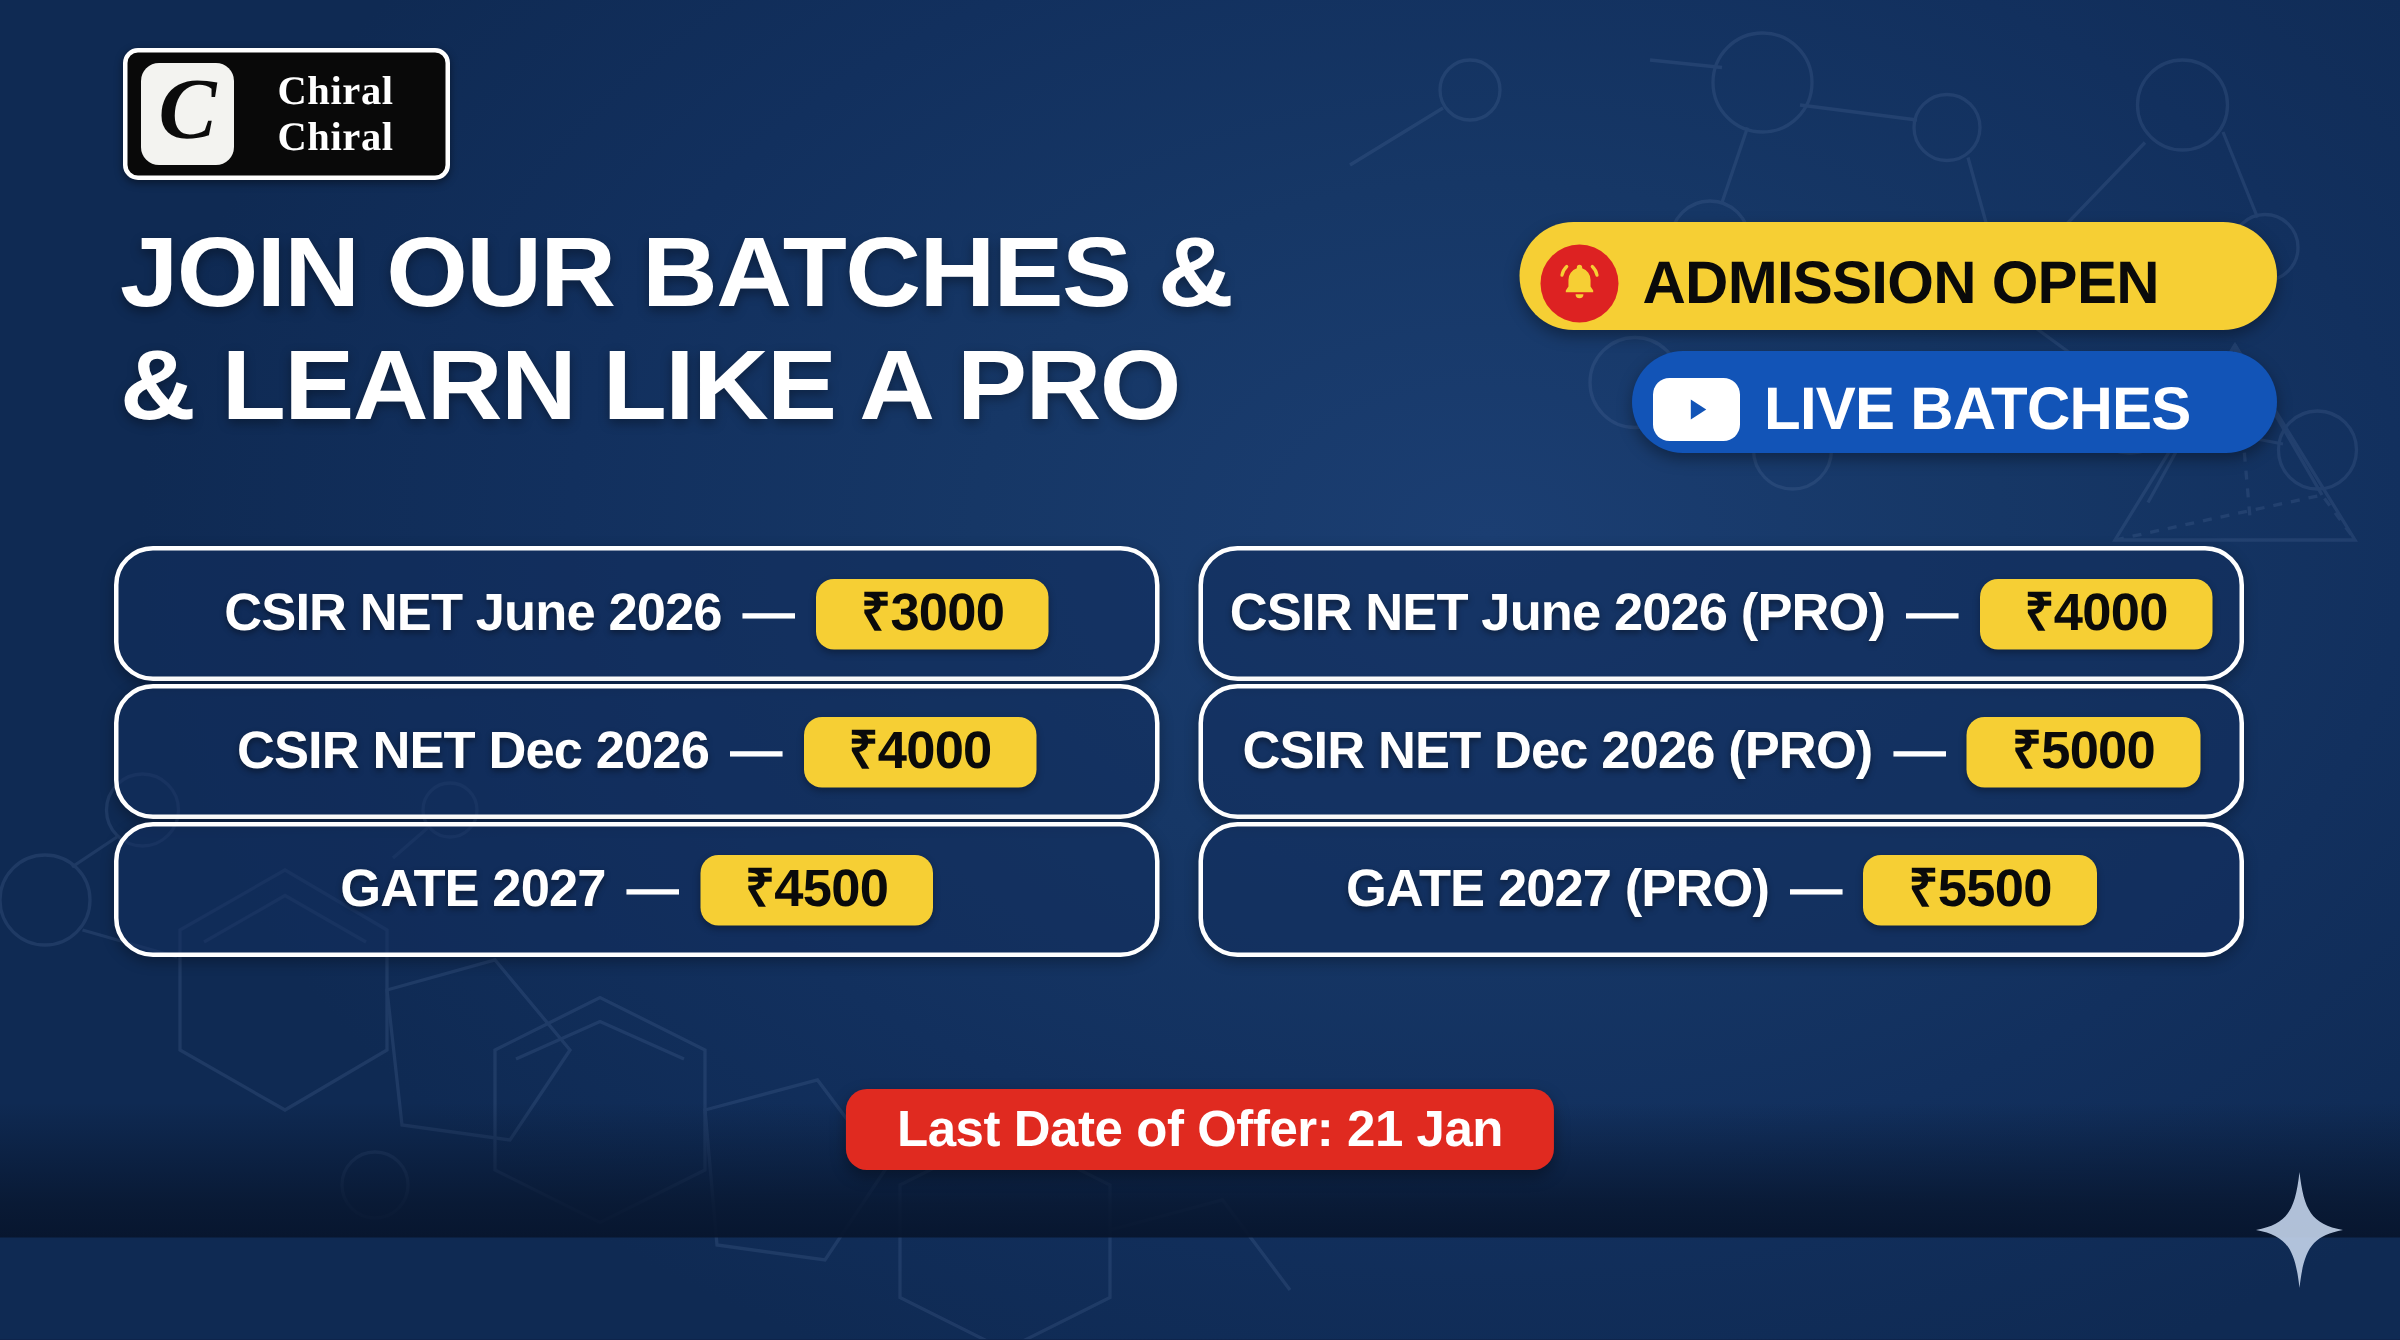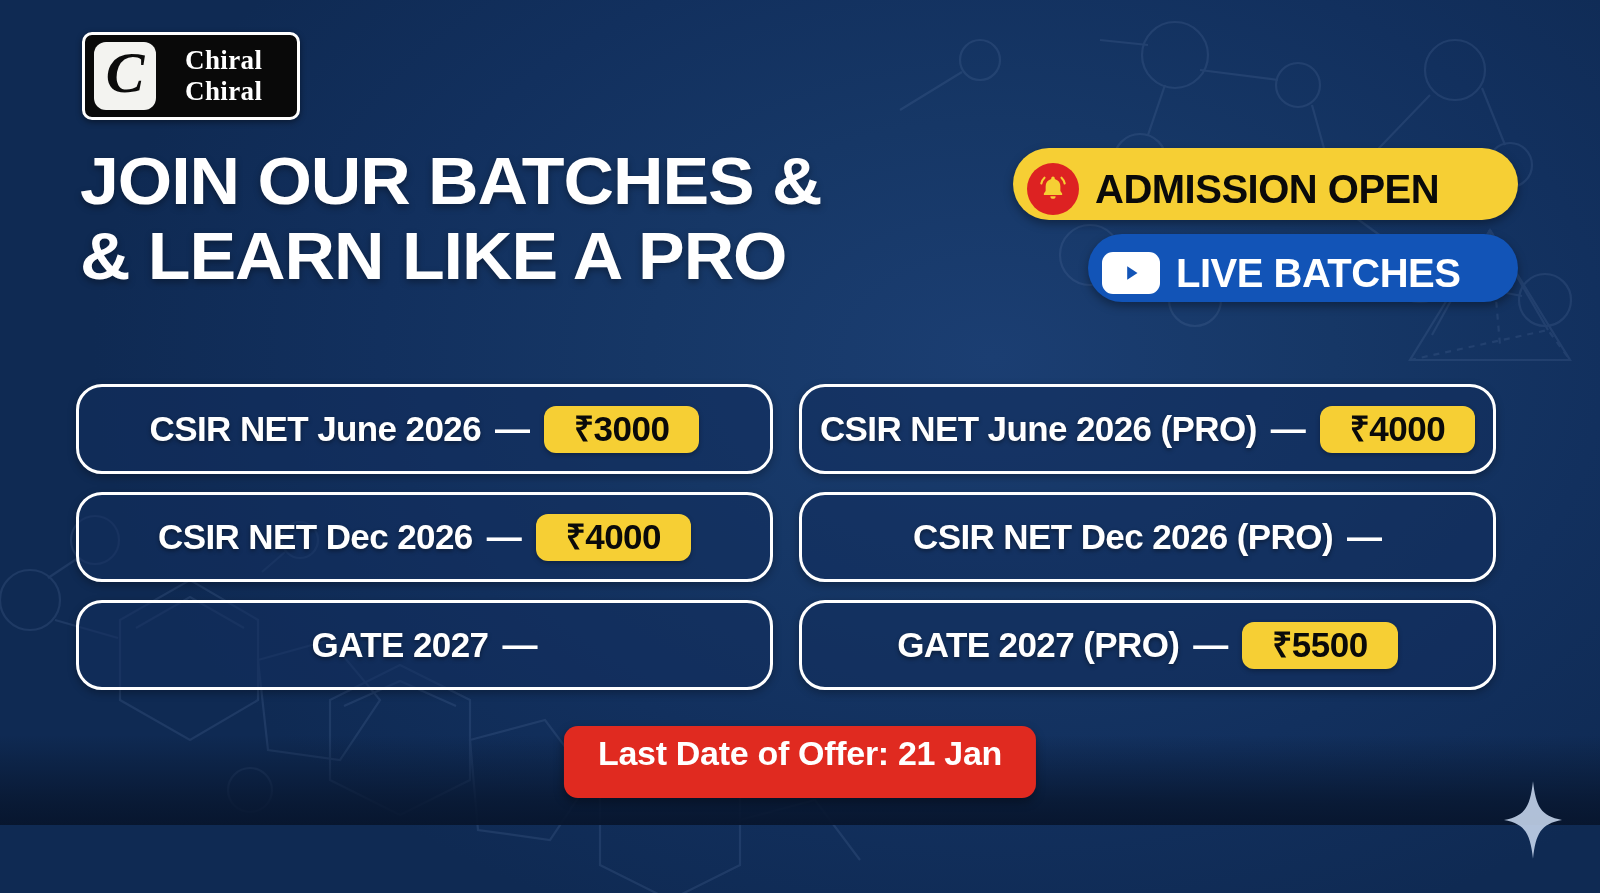--- a/index.html
+++ b/index.html
@@ -74,22 +74,22 @@
     width:52px; height:52px; border-radius:50%; background:#dd2222;
     display:flex; align-items:center; justify-content:center; flex:0 0 auto;
   }
   .yt-icon {
     width:58px; height:42px; border-radius:11px; background:#ffffff;
     display:flex; align-items:center; justify-content:center; flex:0 0 auto;
   }
 
   
   .courses {
-    position:absolute; left:76px; top:384px; width:1420px;
-    display:grid; grid-template-columns:697px 697px; gap:18px 26px;
+    position:absolute; left:76px; top:364px; width:1420px;
+    display:grid; grid-template-columns:697px 697px; gap:2px 26px;
   }
   .course-card {
     height:90px; border:3px solid #ffffff; border-radius:26px;
     background:rgba(18,46,92,.55);
     display:flex; align-items:center; justify-content:center; gap:14px;
     padding:0 18px;
     box-shadow:0 3px 9px rgba(0,0,0,.3);
   }
   .course-name {
     color:#ffffff; font-weight:700; font-size:35px; letter-spacing:-.6px;
@@ -101,21 +101,21 @@
     border-radius:12px; padding:5px 30px 7px; line-height:1;
     white-space:nowrap; letter-spacing:-.5px;
     box-shadow:0 2px 5px rgba(0,0,0,.3);
   }
 
   
   .offer {
     position:absolute; left:50%; transform:translateX(-50%); top:726px;
     background:#e02a20; color:#ffffff;
     font-weight:700; font-size:34px; letter-spacing:-.3px;
-    padding:10px 34px 28px; border-radius:14px; line-height:1;
+    padding:10px 34px 10px; border-radius:14px; line-height:1;
     box-shadow:0 4px 10px rgba(0,0,0,.35);
     white-space:nowrap;
   }
 
   
   .sparkle {
     position:absolute; right:38px; bottom:34px; width:58px; height:78px;
     pointer-events:none;
   }
 
@@ -245,25 +245,27 @@
 
     <div class="course-card">
       <span class="course-name">CSIR NET Dec 2026</span>
       <span class="course-dash">—</span>
       <span class="course-price">₹4000</span>
     </div>
 
     <div class="course-card">
       <span class="course-name">CSIR NET Dec 2026 (PRO)</span>
       <span class="course-dash">—</span>
+      <span class="course-price">₹5000</span>
     </div>
 
     <div class="course-card">
       <span class="course-name">GATE 2027</span>
       <span class="course-dash">—</span>
+      <span class="course-price">₹4500</span>
     </div>
 
     <div class="course-card">
       <span class="course-name">GATE 2027 (PRO)</span>
       <span class="course-dash">—</span>
       <span class="course-price">₹5500</span>
     </div>
 
   </div>
 

